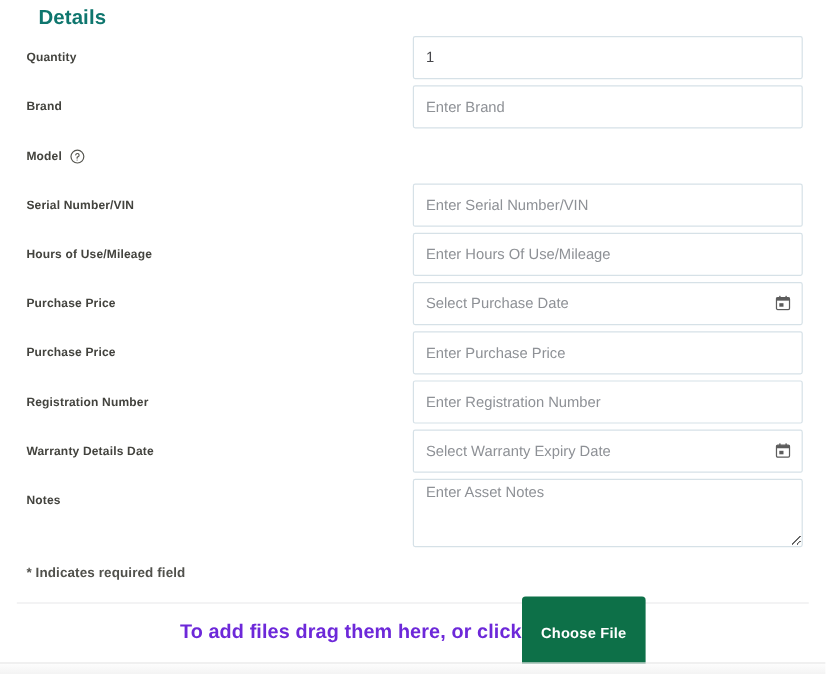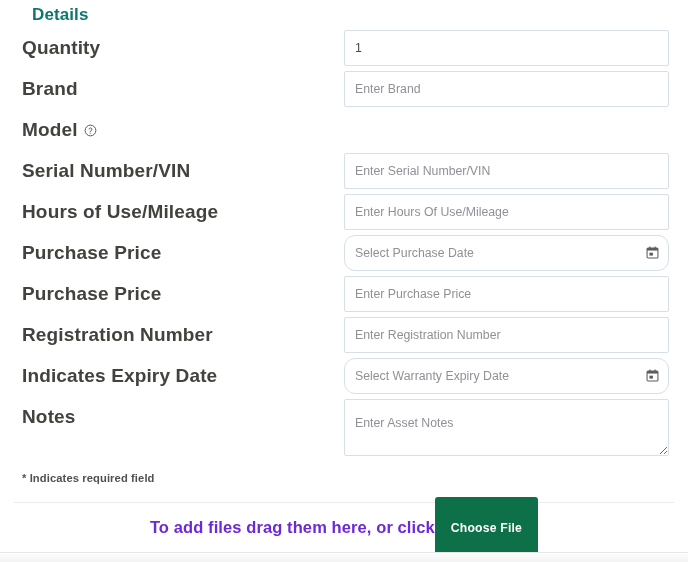--- a/index.html
+++ b/index.html
@@ -48,21 +48,21 @@
   .form-row.notes-row {
     height: 62px;
   }
   .row-label {
     position: absolute;
     left: 22px;
     top: 0;
     height: 36px;
     display: flex;
     align-items: center;
-    font-size: 19px;
+    font-size: 10px;
     font-weight: bold;
     color: #43433e;
     letter-spacing: 0.15px;
     white-space: nowrap;
   }
   .notes-row .row-label {
     height: 36px;
   }
   .help-icon {
     display: inline-flex;
@@ -92,21 +92,20 @@
     color: #46464a;
     padding: 0 10px;
     outline: none;
   }
   .text-field::placeholder {
     color: #8e9196;
     opacity: 1;
   }
   .text-field.has-date-icon {
     padding-right: 30px;
-    border-radius: 11px;
   }
   .cal-icon {
     position: absolute;
     right: 10px;
     top: 11px;
     width: 13px;
     height: 13px;
     pointer-events: none;
   }
   .cal-icon svg { display: block; }
@@ -120,21 +119,21 @@
   .notes-area {
     box-sizing: border-box;
     width: 100%;
     height: 57px;
     border: 1px solid #d6e1e7;
     border-radius: 2px;
     background: #ffffff;
     font-family: "Liberation Sans", sans-serif;
     font-size: 12.3px;
     color: #46464a;
-    padding: 16px 10px;
+    padding: 3px 10px;
     outline: none;
     resize: vertical;
     display: block;
   }
   .notes-area::placeholder {
     color: #8e9196;
     opacity: 1;
   }
   .required-note {
     position: absolute;
@@ -258,21 +257,21 @@
         <div class="field-wrap"><input type="text" class="text-field" placeholder="Enter Purchase Price" style=""></div>
       </div>
       <div class="form-row">
         <div class="row-label">
           <span>Registration Number</span>
         </div>
         <div class="field-wrap"><input type="text" class="text-field" placeholder="Enter Registration Number" style=""></div>
       </div>
       <div class="form-row">
         <div class="row-label">
-          <span>Indicates Expiry Date</span>
+          <span>Warranty Details Date</span>
         </div>
         <div class="field-wrap"><input type="text" class="text-field has-date-icon" placeholder="Select Warranty Expiry Date" style=""><span class="cal-icon">
             <svg viewBox="0 0 16 16" width="13" height="13">
               <rect x="1.3" y="2.5" width="13.4" height="12.2" rx="1.3" fill="none" stroke="#5c5c5c" stroke-width="1.3"></rect>
               <rect x="1.3" y="2.5" width="13.4" height="3.1" fill="#5c5c5c"></rect>
               <rect x="4.2" y="8.2" width="4.3" height="3.6" fill="#5c5c5c"></rect>
               <rect x="4.1" y="0.6" width="1.4" height="2.6" fill="#5c5c5c"></rect>
               <rect x="10.5" y="0.6" width="1.4" height="2.6" fill="#5c5c5c"></rect>
             </svg>
           </span></div>

